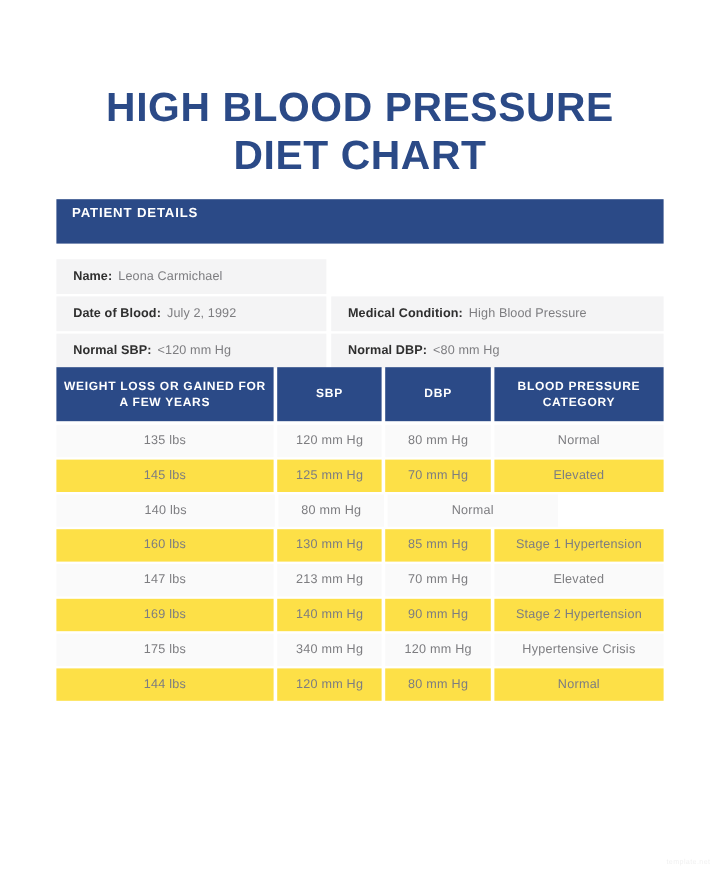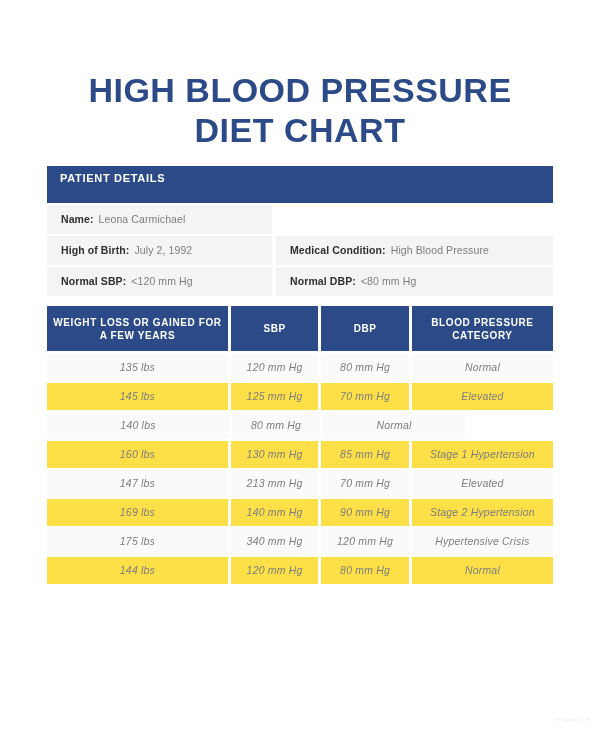--- a/index.html
+++ b/index.html
@@ -50,21 +50,21 @@
     font-weight: bold;
     font-size: 11px;
     letter-spacing: 0.7px;
     text-transform: uppercase;
     padding: 8px 0 8px 13px;
     box-sizing: border-box;
     height: 37px;
     line-height: 9px;
   }
   .patient-rows {
-    margin-top: 2px;
+    margin-top: 13px;
   }
   .patient-row {
     display: flex;
     gap: 4px;
     margin-bottom: 2px;
   }
   .pd-cell {
     background: #f4f4f5;
     box-sizing: border-box;
     padding: 8px 0 8px 14px;
@@ -122,21 +122,20 @@
     height: 45px;
     line-height: 13px;
     display: flex;
     align-items: center;
     justify-content: center;
     padding: 0 6px;
   }
 
   .t-body .t-row {
     margin-bottom: 2px;
-    font-style: italic;
   }
   .t-body .t-cell {
     color: #7d7d80;
     font-size: 10.5px;
     letter-spacing: 0.2px;
     height: 27px;
     line-height: 27px;
     background: #fafafa;
   }
   .t-body .t-row.alt .t-cell {
@@ -168,21 +167,21 @@
     <div class="patient-rows">
 
       <div class="patient-row">
         <div class="pd-cell left">
           <span class="pd-label">Name:</span><span class="pd-value">Leona Carmichael</span>
         </div>
       </div>
 
       <div class="patient-row">
         <div class="pd-cell left">
-          <span class="pd-label">High of Birth:</span><span class="pd-value">July 2, 1992</span>
+          <span class="pd-label">Date of Blood:</span><span class="pd-value">July 2, 1992</span>
         </div>
         <div class="pd-cell right">
           <span class="pd-label">Medical Condition:</span><span class="pd-value">High Blood Pressure</span>
         </div>
       </div>
 
       <div class="patient-row">
         <div class="pd-cell left">
           <span class="pd-label">Normal SBP:</span><span class="pd-value">&lt;120 mm Hg</span>
         </div>

